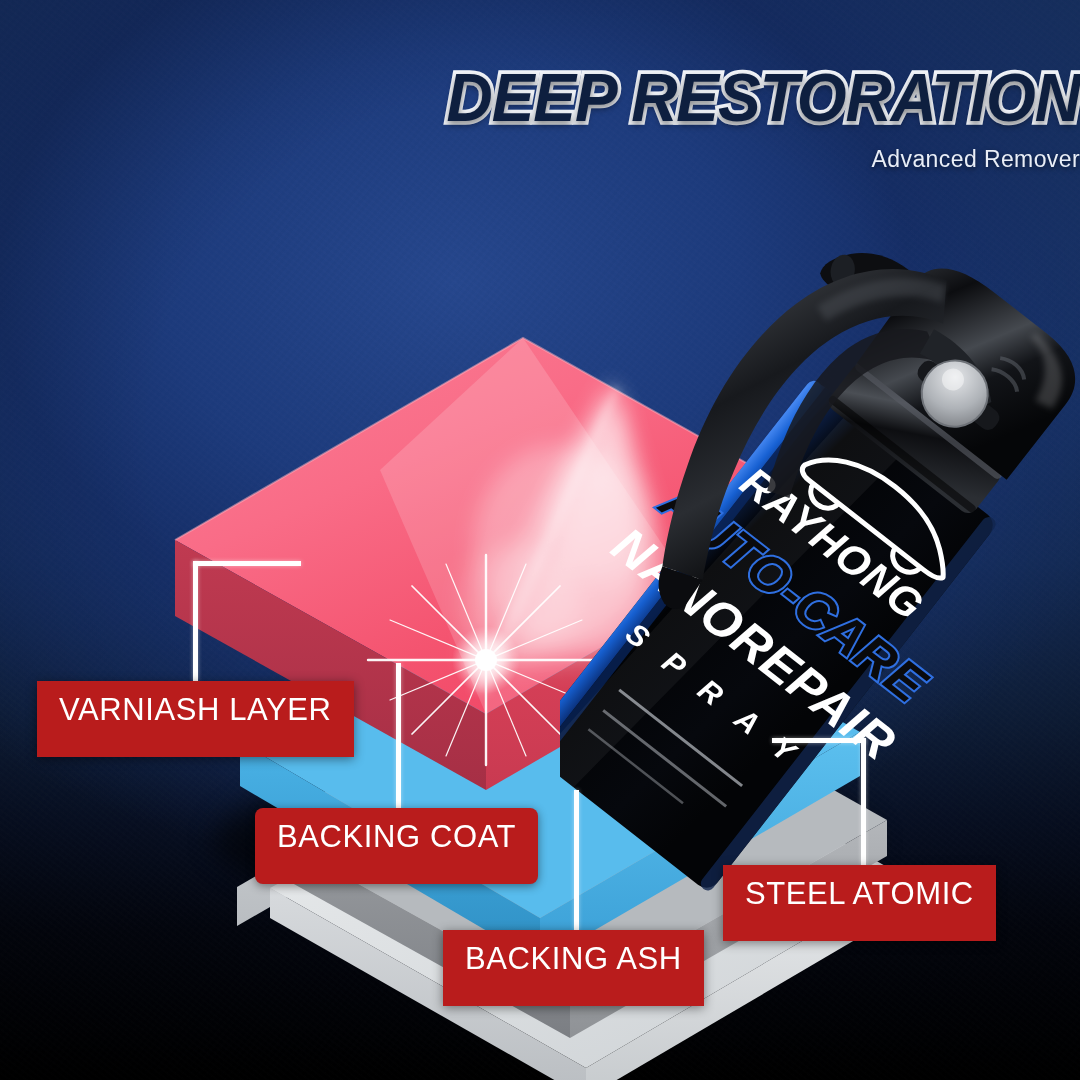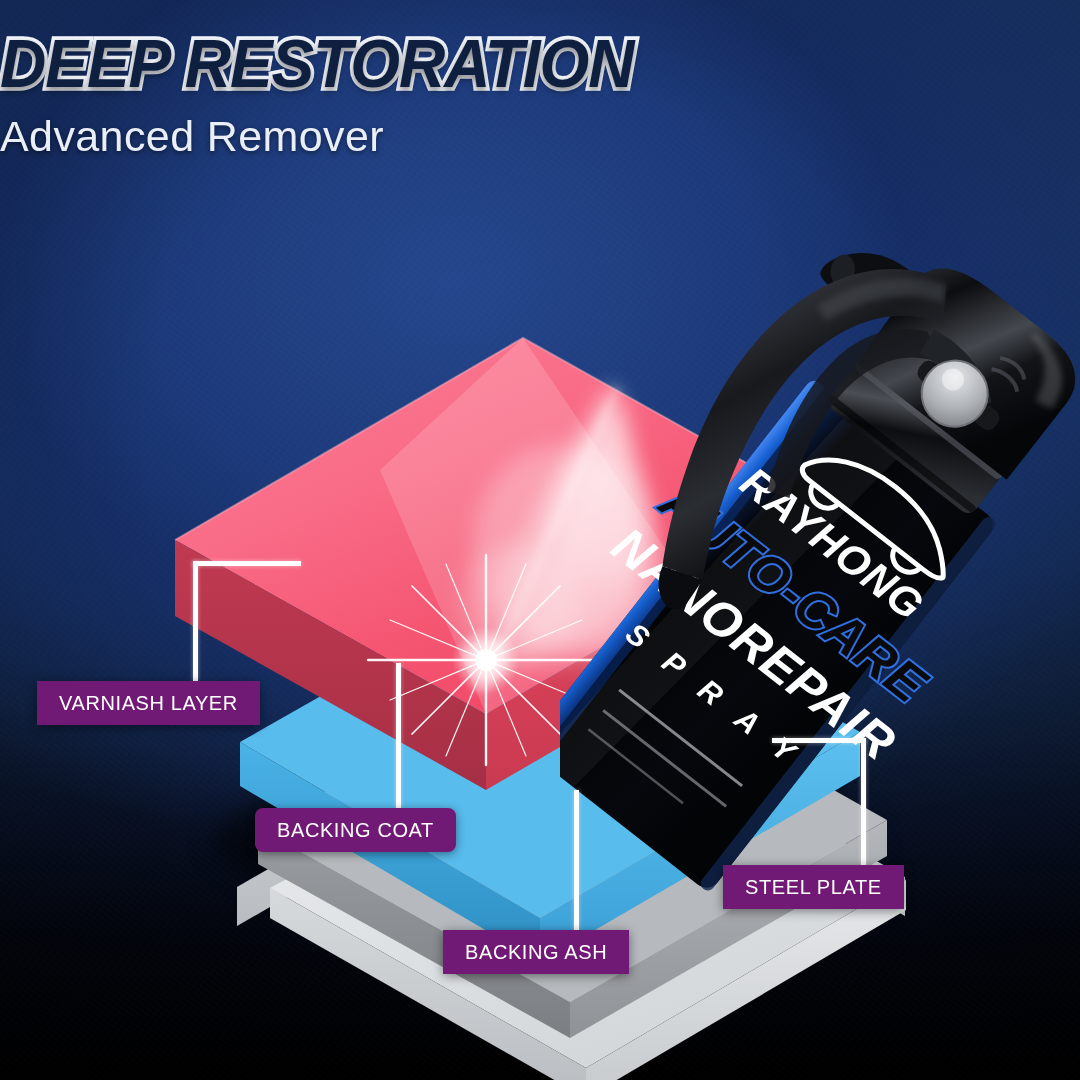--- a/index.html
+++ b/index.html
@@ -43,63 +43,63 @@
   .bg-vignette {
     position: absolute;
     inset: 0;
     background: radial-gradient(ellipse 80% 70% at 50% 40%, rgba(0,0,0,0) 45%, rgba(0,0,0,.35) 100%);
   }
 
   
   .header {
     position: absolute;
     top: 0; left: 0; right: 0;
-    text-align: left;
-    padding-top: 32px;
+    text-align: right;
+    padding-top: 66px;
     z-index: 40;
   }
   .title {
     font-size: 64px;
     font-weight: 800;
     font-style: italic;
     letter-spacing: -1px;
     color: #0e1f3f;
     line-height: 1;
     -webkit-text-stroke: 7px #f2f5fa;
     paint-order: stroke fill;
     text-shadow: 0 3px 7px rgba(0,0,0,.45);
     transform: scaleY(1.06);
     white-space: nowrap;
   }
   .subtitle {
     margin-top: 16px;
-    font-size: 43px;
+    font-size: 23px;
     font-weight: 400;
     color: #e9eef7;
     letter-spacing: .4px;
     text-shadow: 0 2px 5px rgba(0,0,0,.5);
   }
 
   
   .block-wrap {
     position: absolute;
     left: 0; top: 0;
     width: 1080px; height: 1080px;
     z-index: 10;
   }
 
   
   .callout { position: absolute; z-index: 45; }
   .label-box {
     position: absolute;
-    background: #701a75;
+    background: #b91c1c;
     color: #ffffff;
-    font-size: 20px;
+    font-size: 31px;
     letter-spacing: .6px;
-    padding: 11px 22px 10px 22px;
+    padding: 11px 22px 29px 22px;
     white-space: nowrap;
     box-shadow: 0 2px 10px rgba(0,0,0,.45);
   }
   .leader {
     position: absolute;
     background: #ffffff;
     box-shadow: 0 0 4px rgba(255,255,255,.45);
   }
 
   
@@ -422,17 +422,17 @@
     <div class="leader" style="left:574px; top:790px; width:5px; height:140px;"></div>
     <div class="label-box" style="left:443px; top:930px;">
       <span>BACKING ASH</span>
     </div>
   </div>
 
   <div class="callout">
     <div class="leader" style="left:772px; top:738px; width:94px; height:5px;"></div>
     <div class="leader" style="left:861px; top:738px; width:5px; height:127px;"></div>
     <div class="label-box" style="left:723px; top:865px;">
-      <span>STEEL PLATE</span>
+      <span>STEEL ATOMIC</span>
     </div>
   </div>
 
 </div>
 
 </body></html>

